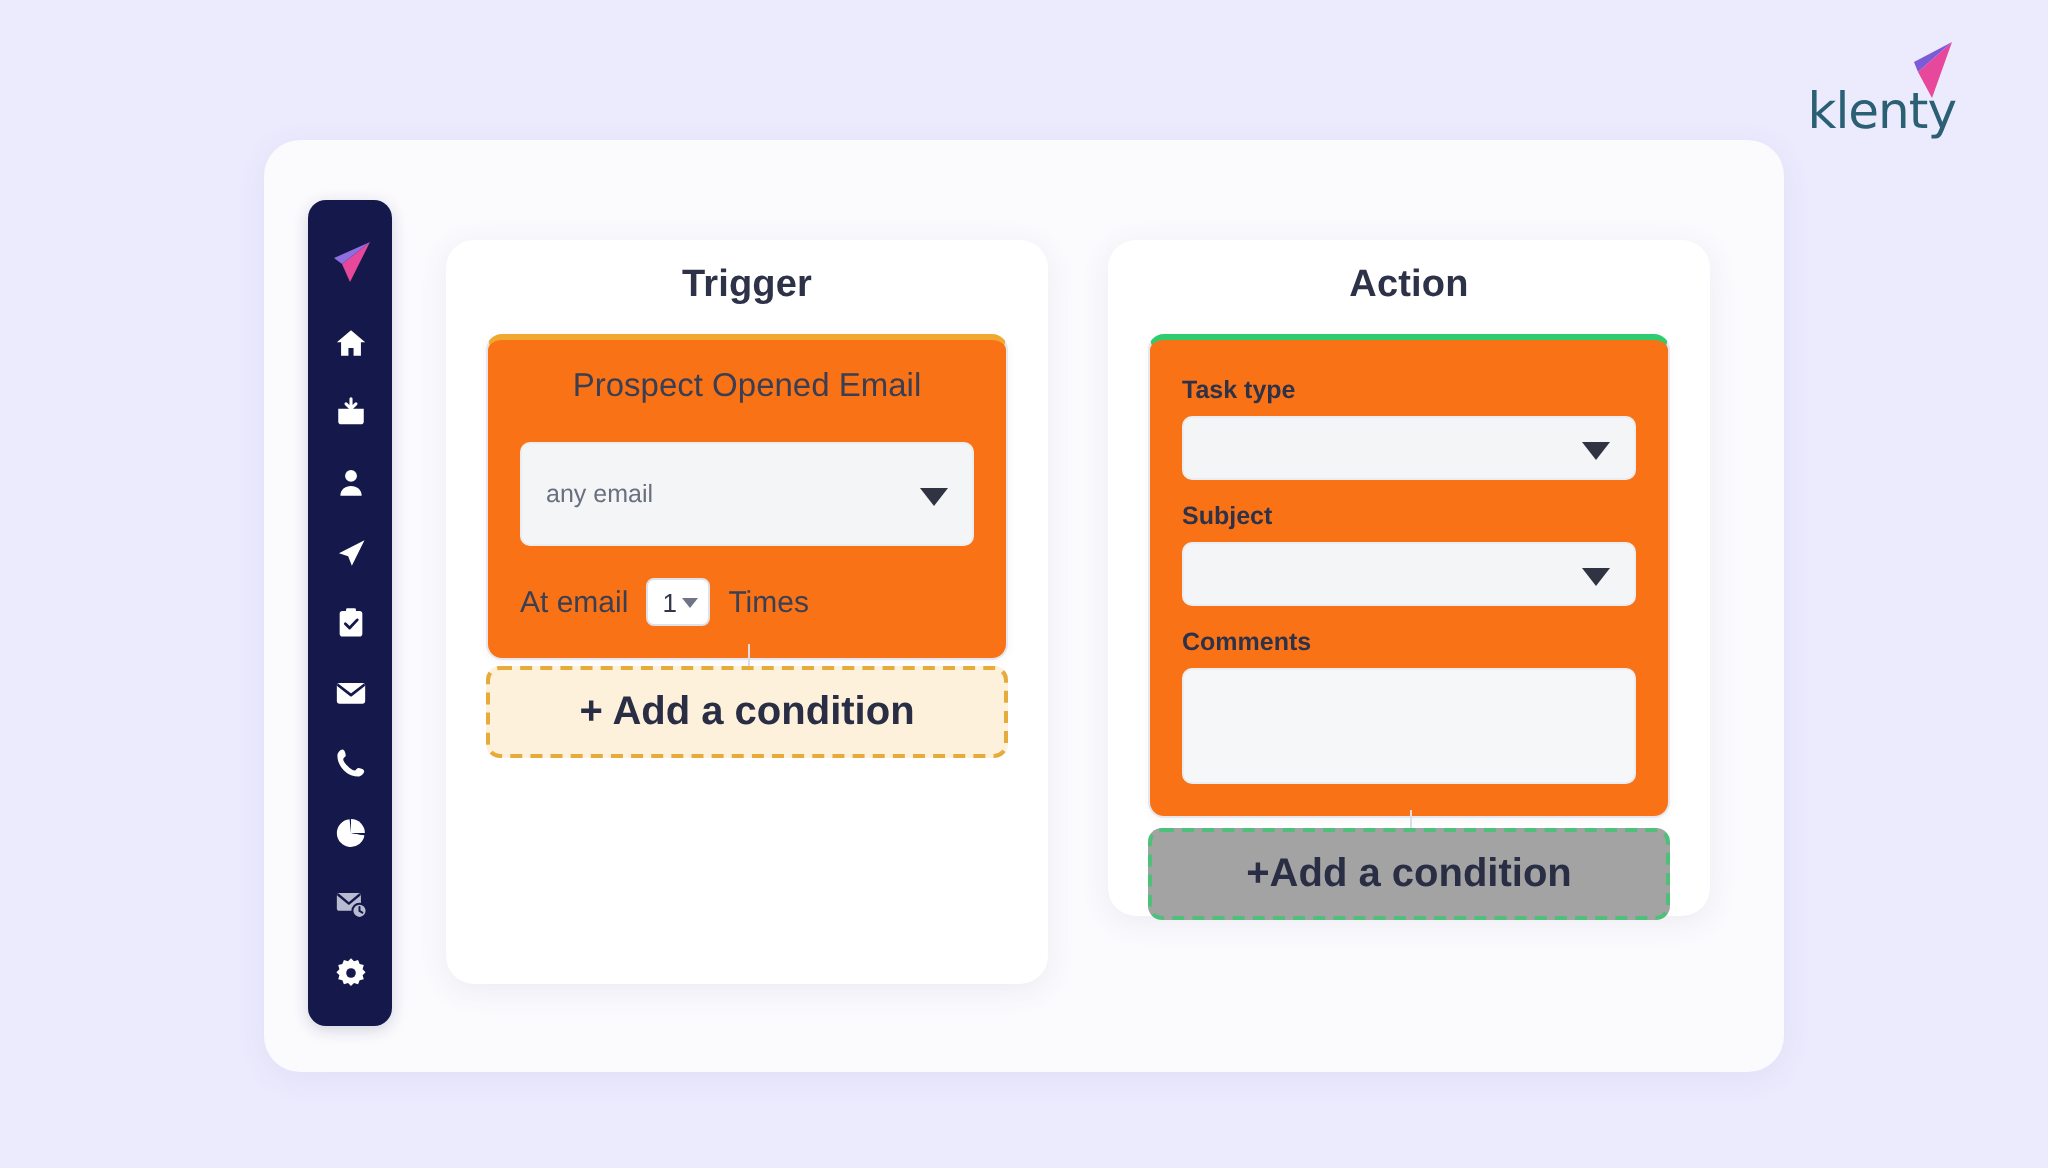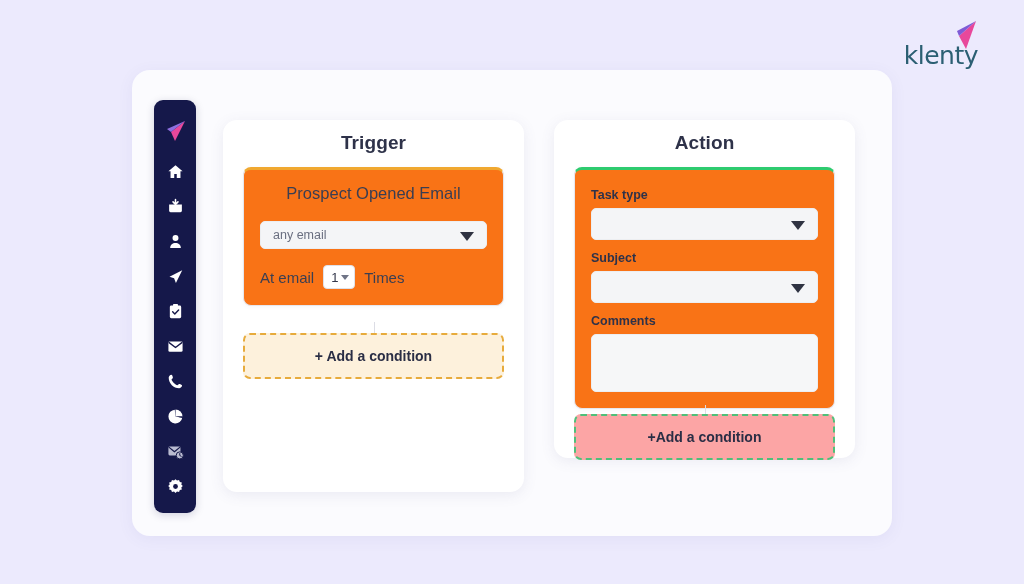--- a/index.html
+++ b/index.html
@@ -119,21 +119,21 @@
     font-size: 16.5px;
     color: #3a3e52;
     padding: 14px 6px 0 6px;
   }
 
   
   #trigger-node .node-body { padding: 18px 16px 16px 16px; }
 
   .select-box {
     position: relative;
-    height: 28px;
+    height: 52px;
     background: #f4f5f7;
     border: 1px solid #eceef1;
     border-radius: 5px;
     display: flex;
     align-items: center;
     padding: 0 34px 0 12px;
     font-size: 12.5px;
     color: #6a6f80;
   }
   .select-box .caret {
@@ -204,31 +204,31 @@
     left: 50%;
   }
   .add-condition {
     position: absolute;
     left: 20px;
     right: 20px;
     height: 46px;
     display: flex;
     align-items: center;
     justify-content: center;
-    font-size: 14px;
+    font-size: 20px;
     font-weight: bold;
     color: #2a2e45;
     border-radius: 7px;
   }
   #trigger-add {
     background: #fdf1dc;
     border: 2px dashed #e7ab3c;
   }
   #action-add {
-    background: #fca5a5;
+    background: #a3a3a3;
     border: 2px dashed #4fc07a;
   }
 </style>
 </head>
 <body>
 
 <div id="brand-logo">
   <span class="logo-word">klenty</span>
   <svg class="logo-plane" width="34" height="30" viewBox="0 0 34 30">
     <path d="M32 1 L15 16 L22 29 Z" fill="#e8489b"></path>

